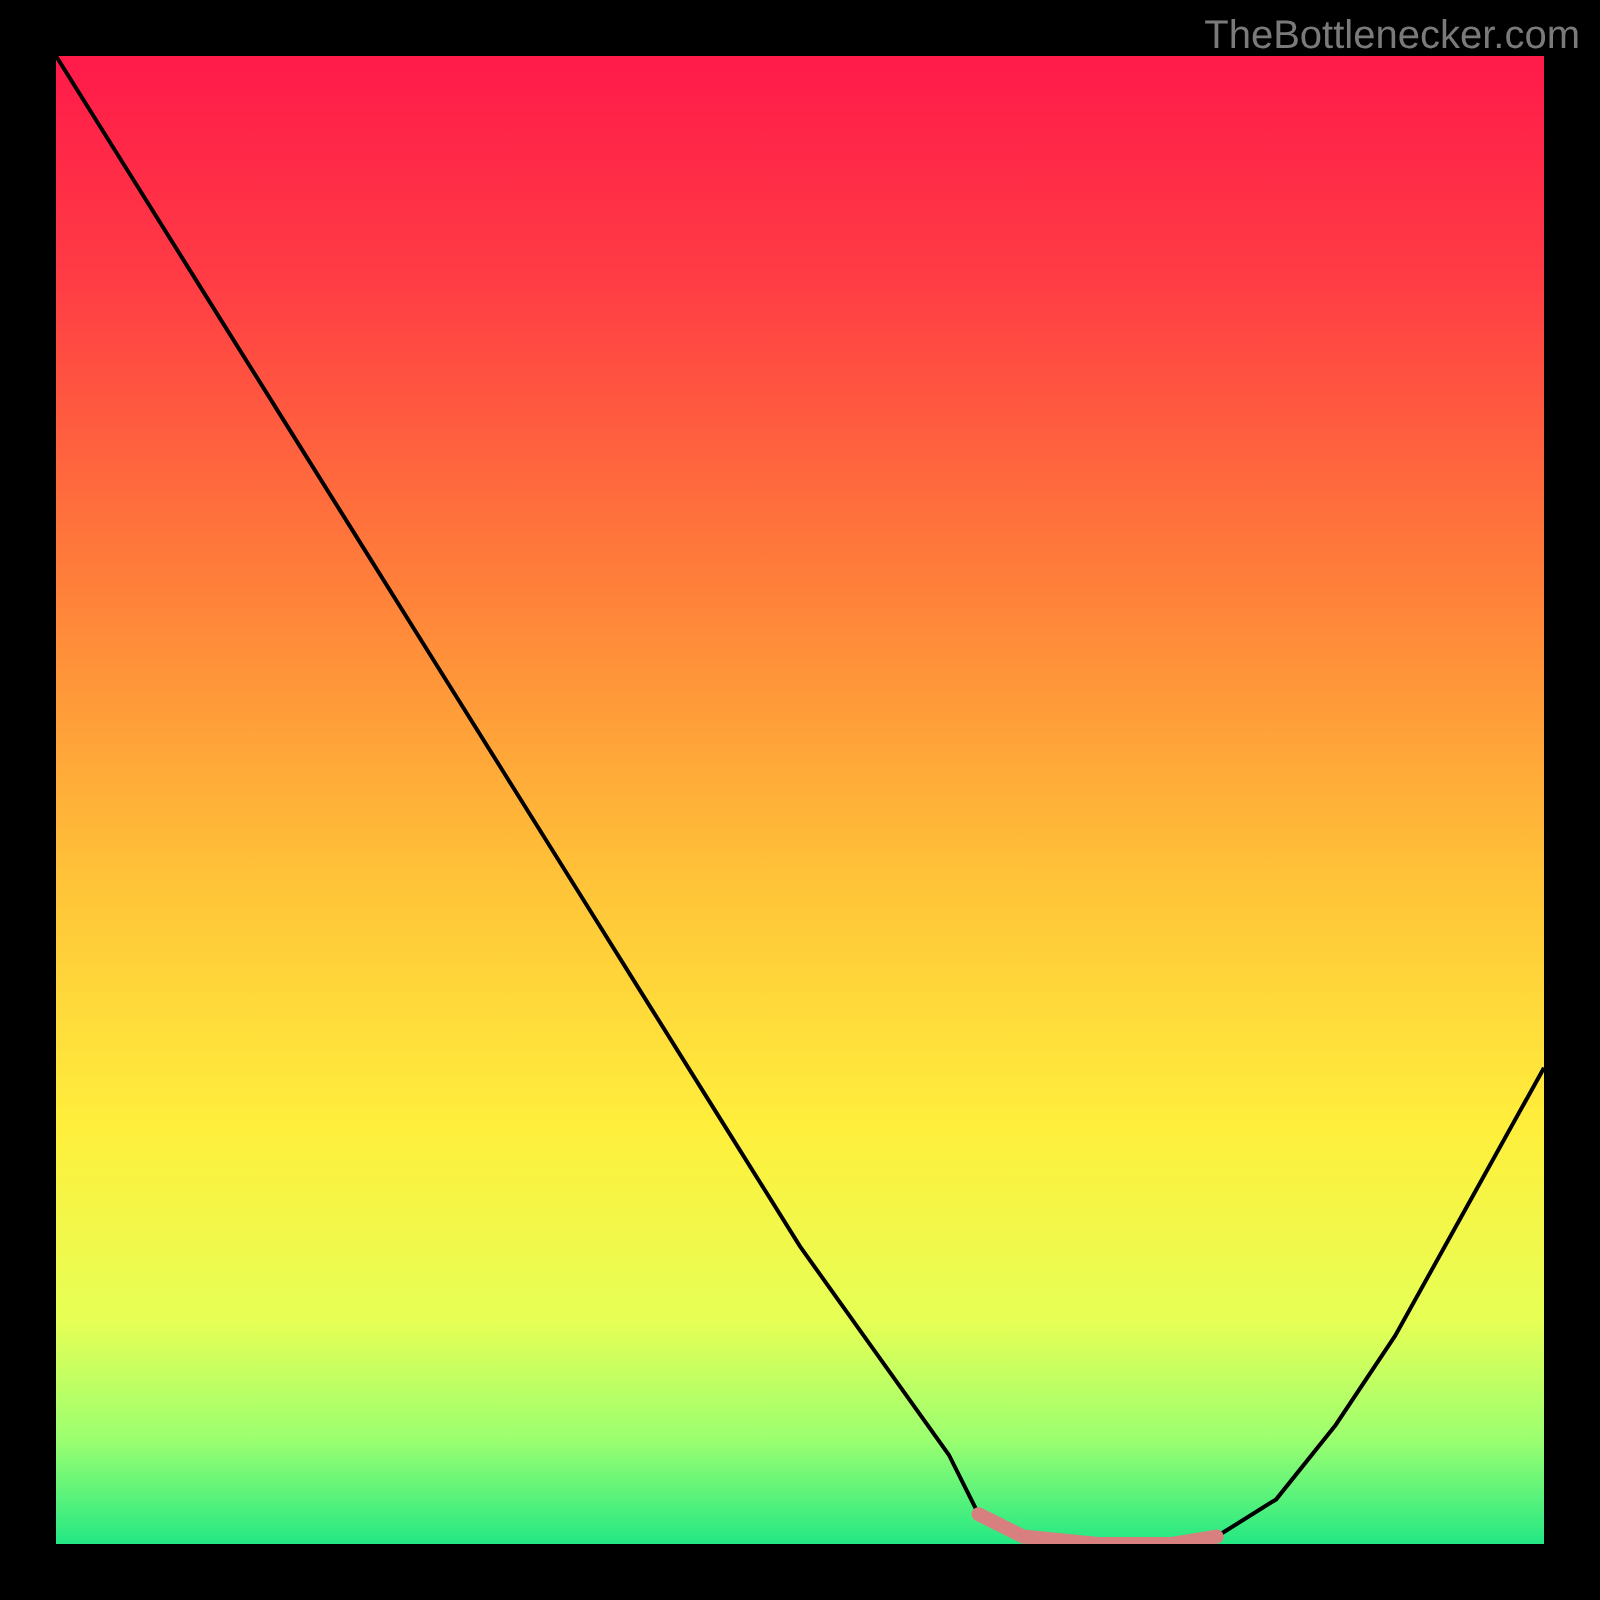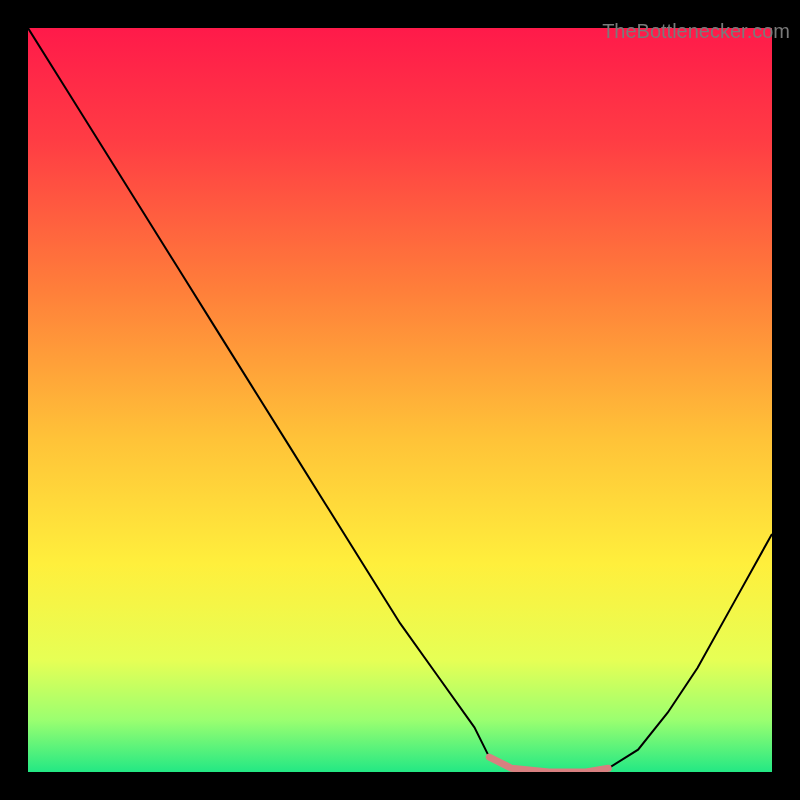--- a/index.html
+++ b/index.html
@@ -6,21 +6,21 @@
   body {
     width: 800px;
     height: 800px;
     background: #000;
     font-family: Arial, sans-serif;
     position: relative;
     overflow: hidden;
   }
   .attribution {
     position: absolute;
-    top: 20px;
+    top: 7px;
     right: 10px;
     color: #7a7a7a;
     font-size: 20px;
     font-weight: 500;
     z-index: 10;
   }
   .chart-area {
     position: absolute;
     top: 28px;
     left: 28px;

